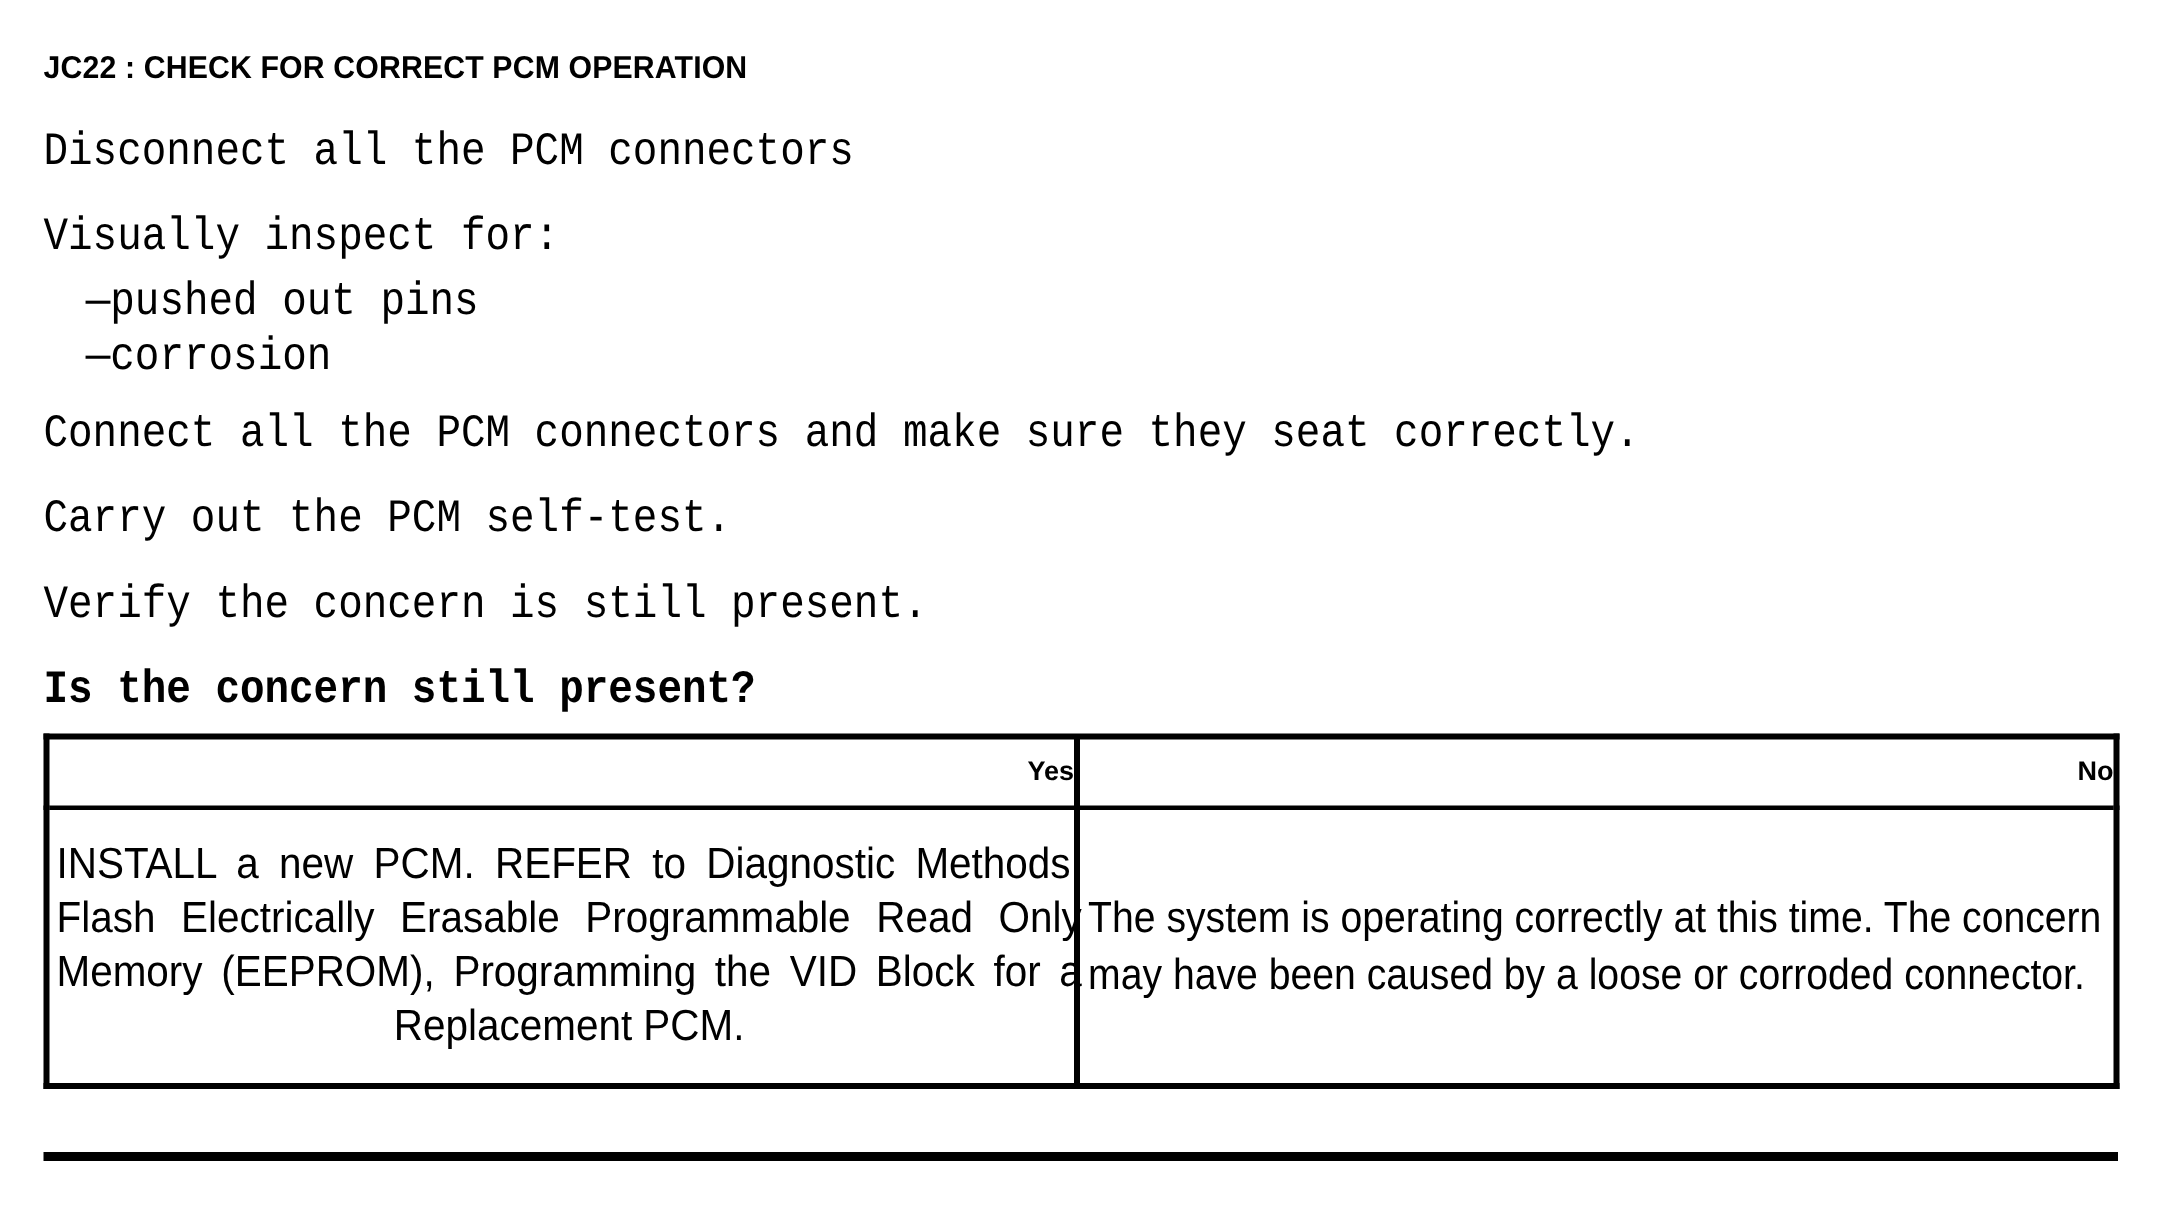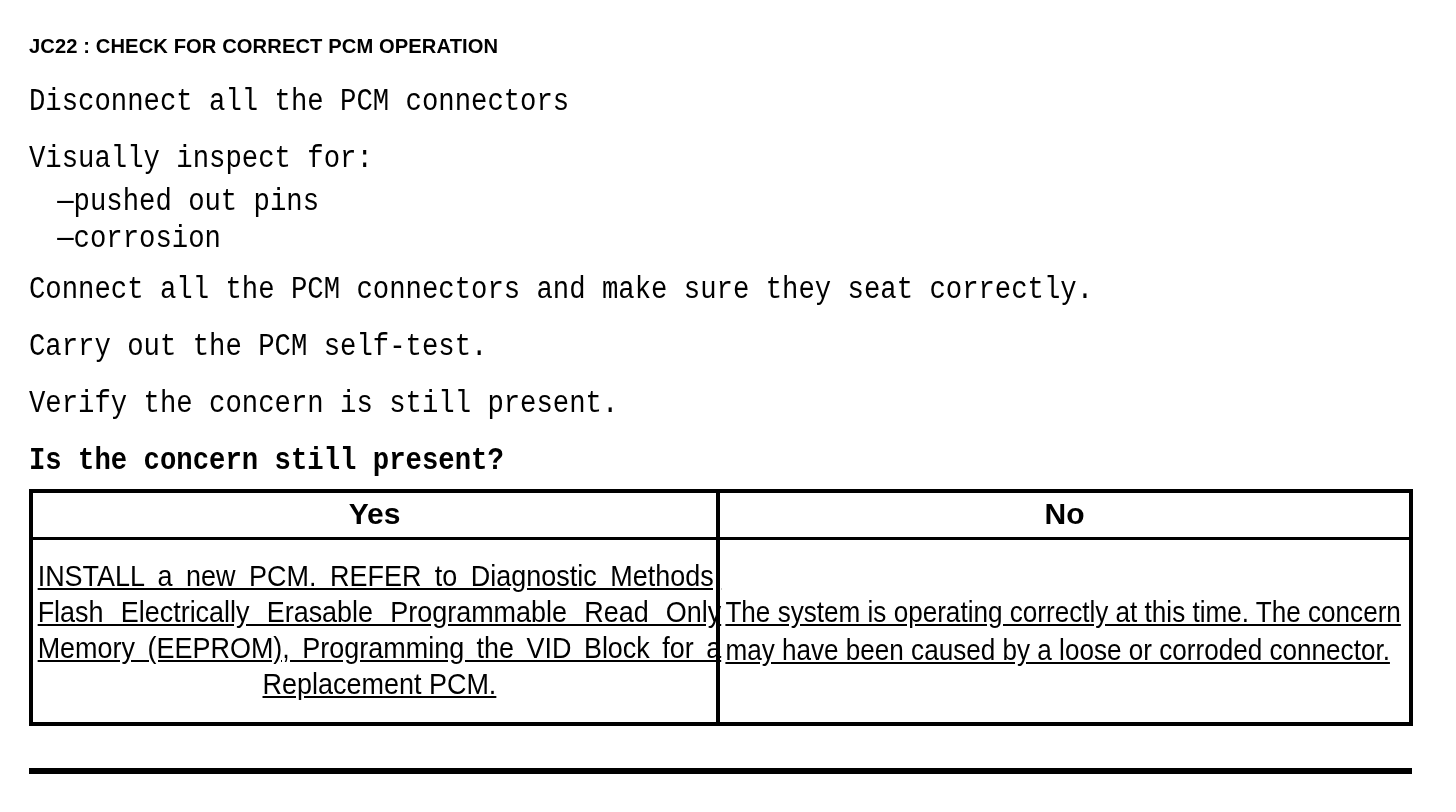--- a/index.html
+++ b/index.html
@@ -79,36 +79,35 @@
     border-collapse: collapse;
     table-layout: fixed;
     border: 4px solid #000;
   }
   .decision-table col.c-yes { width: 687px; }
   .decision-table col.c-no  { width: 693px; }
 
   .decision-table th {
     border-bottom: 3px solid #000;
     border-right: 4px solid #000;
-    font-size: 30px;
+    font-size: 18px;
     font-weight: bold;
-    text-align: center;
+    text-align: right;
     padding: 4px 0 6px 0;
     height: 34px;
     vertical-align: middle;
     transform-origin: center;
   }
   .decision-table th:last-child { border-right: none; }
 
   .decision-table td {
     border-right: 4px solid #000;
     vertical-align: middle;
     padding: 0;
     height: 182px;
-    text-decoration: underline;
   }
   .decision-table td:last-child { border-right: none; }
 
   .cell-yes-text {
     font-size: 29px;
     line-height: 36px;
     text-align: justify;
     text-align-last: center;
     padding: 2px 4px 4px 5px;
     transform: scaleX(0.93);

